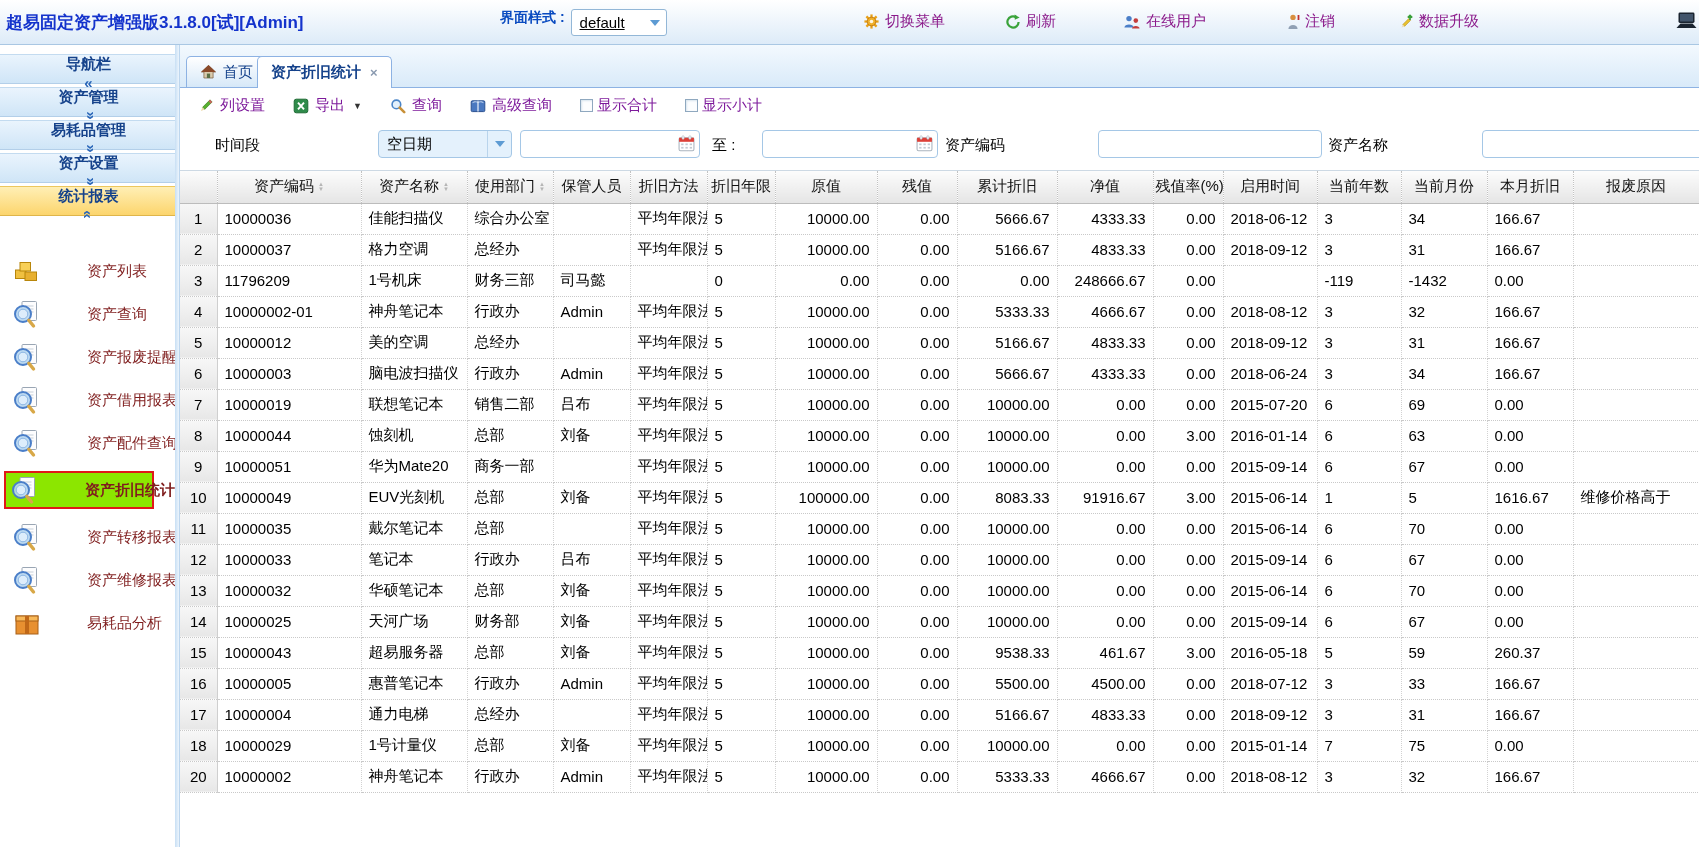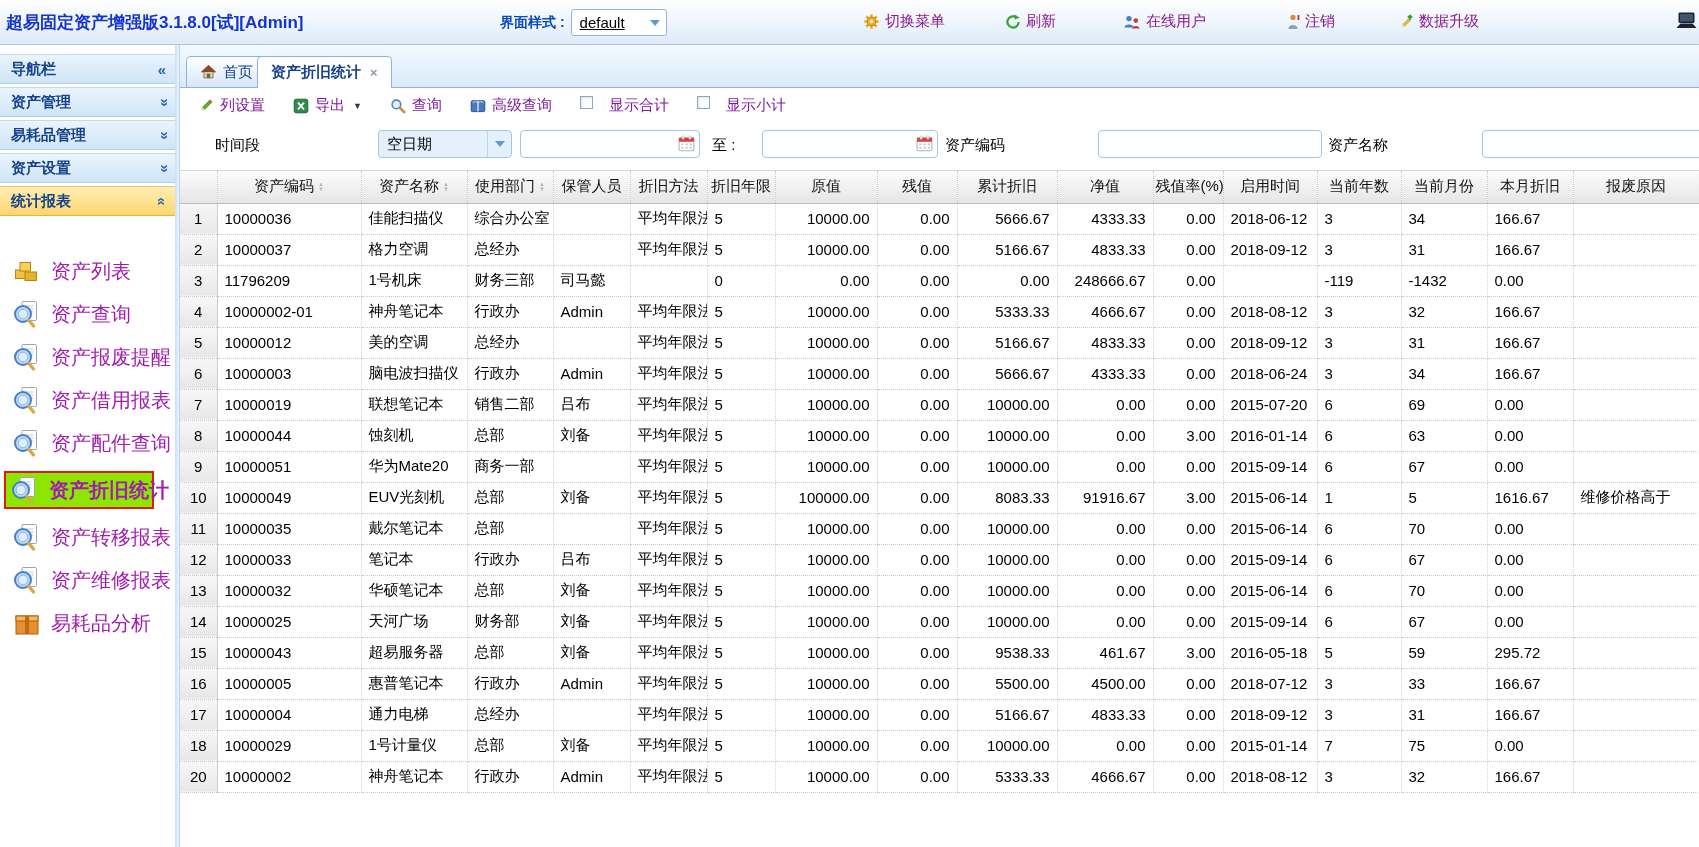--- a/index.html
+++ b/index.html
@@ -4,44 +4,44 @@
 <style>
   html,body{margin:0;padding:0;background:#fff;}
   *{box-sizing:border-box;}
   .app{position:relative;width:1699px;height:847px;overflow:hidden;background:#fff;
        font-family:"Liberation Sans","DejaVu Sans",sans-serif;font-size:15px;color:#000;}
 
   
   .app-header{position:absolute;left:0;top:0;width:1699px;height:45px;
       background:linear-gradient(#ffffff,#ddebf8);border-bottom:1px solid #a9c7e3;}
   .app-title{position:absolute;left:6px;top:11px;font-size:17px;font-weight:bold;color:#1433cc;white-space:nowrap;}
-  .style-group{position:absolute;left:500px;top:9px;display:flex;align-items:center;height:27px;}
+  .style-group{position:absolute;left:500px;top:9px;display:flex;align-items:flex-start;height:27px;}
   .style-label{color:#0a4bc0;font-weight:bold;font-size:14px;margin-right:6px;white-space:nowrap;}
   .style-select{width:96px;height:27px;background:#fff;border:1px solid #93b7d7;border-radius:3px;
       display:flex;align-items:center;justify-content:space-between;padding:0 6px 0 8px;cursor:pointer;text-decoration:underline;}
   .tri-down{width:0;height:0;border-left:5px solid transparent;border-right:5px solid transparent;border-top:6px solid #5d9bd3;}
   .hmenu-item{position:absolute;top:12px;display:flex;align-items:center;gap:5px;color:#8b1a8b;
       font-size:15px;cursor:pointer;white-space:nowrap;}
   .monitor-wrap{position:absolute;top:12px;left:1676px;cursor:pointer;}
 
   
   .sidebar{position:absolute;left:0;top:45px;width:175px;height:802px;background:#fff;}
   .splitter{position:absolute;left:175px;top:45px;width:5px;height:802px;
       background:linear-gradient(90deg,#c8dff4,#ecf5fd);border-right:1px solid #bdd6ee;}
   .nav-header,.side-section{height:30px;margin:3px 0 0 0;display:flex;align-items:center;justify-content:space-between;
       padding:0 9px 0 11px;background:linear-gradient(#eaf4fd,#cfe5f7);border-top:1px solid #c3dbf0;border-bottom:1px solid #b3cfe9;
-      color:#15428b;font-weight:bold;font-size:15px;cursor:pointer;}
+      color:#15428b;font-weight:bold;font-size:15px;cursor:pointer;flex-direction:column;}
   .nav-header{margin-top:9px;}
   .side-section.active{background:linear-gradient(#ffefb5,#fcd56d);border-top:1px solid #ecc75e;border-bottom:1px solid #dfb54a;}
   .chev{color:#2a66b8;font-weight:bold;font-size:15px;display:inline-block;}
   .chev.rot-down{transform:rotate(-90deg);}
   .chev.rot-up{transform:rotate(90deg);}
   .side-items{margin-top:40px;}
   .side-item{display:flex;align-items:center;gap:9px;margin:13px 0 0 12px;height:30px;cursor:pointer;white-space:nowrap;}
-  .side-item .lbl{font-size:20px;color:#a21caf;}
+  .side-item .lbl{font-size:15px;color:#7f1d1d;margin-left:36px;}
   .side-item.selected{margin-left:4px;border:2px solid #e01818;background:#8ce600;padding:1px 10px 1px 4px;
       width:150px;height:38px;}
   .side-item.selected .lbl{font-weight:bold;}
   .ico{display:inline-flex;align-items:center;justify-content:center;line-height:0;}
 
   
   .main{position:absolute;left:180px;top:45px;width:1519px;height:802px;background:#fff;overflow:hidden;}
 
   
   .tabbar{position:absolute;left:0;top:0;width:100%;height:43px;
@@ -51,21 +51,21 @@
       background:linear-gradient(#ffffff,#d6e8f8);color:#15428b;font-size:15px;cursor:pointer;white-space:nowrap;}
   .tab.home{left:6px;}
   .tab.active{left:77px;height:32px;bottom:-1px;background:#fff;font-weight:bold;}
   .tab .close{color:#8a9ab0;font-size:13px;margin-left:3px;cursor:pointer;}
 
   
   .toolbar{position:absolute;left:0;top:44px;width:100%;height:33px;display:flex;align-items:center;
       padding-left:18px;gap:28px;background:#fff;}
   .tbtn{display:flex;align-items:center;gap:6px;color:#7d1a9b;font-size:15px;cursor:pointer;white-space:nowrap;}
   .tbtn .dd{font-size:9px;color:#333;margin-left:2px;}
-  .cbwrap{display:flex;align-items:flex-start;gap:16px;color:#7d1a9b;font-size:15px;cursor:pointer;white-space:nowrap;}
+  .cbwrap{display:flex;align-items:center;gap:4px;color:#7d1a9b;font-size:15px;cursor:pointer;white-space:nowrap;}
   .cb{width:13px;height:13px;border:1px solid #8fa8bf;background:#fcfdfe;box-shadow:inset 1px 1px 2px #d8e4ee;}
 
   
   .filters{position:absolute;left:0;top:77px;width:100%;height:48px;background:#fff;}
   .flabel{position:absolute;top:14px;font-size:15px;color:#000;white-space:nowrap;}
   .fselect{position:absolute;top:8px;height:28px;background:#e4f1fc;border:1px solid #a5c7e6;border-radius:4px;
       display:flex;align-items:center;justify-content:space-between;padding-left:8px;cursor:pointer;}
   .fselect .chevbox{width:24px;height:26px;display:flex;align-items:center;justify-content:center;border-left:1px solid #b9d4ec;}
   .finput{position:absolute;top:8px;height:28px;border:1px solid #a5c7e6;border-radius:4px;background:#fff;
       font-size:15px;padding:0 26px 0 6px;font-family:inherit;outline:none;}
@@ -776,21 +776,21 @@
               <td>平均年限法</td>
               <td>5</td>
               <td class="ar">10000.00</td>
               <td class="ar">0.00</td>
               <td class="ar">9538.33</td>
               <td class="ar">461.67</td>
               <td class="ar">3.00</td>
               <td>2016-05-18</td>
               <td>5</td>
               <td>59</td>
-              <td>295.72</td>
+              <td>260.37</td>
               <td></td>
             </tr>
             <tr>
               <td class="rownum">16</td>
               <td>10000005</td>
               <td>惠普笔记本</td>
               <td>行政办</td>
               <td>Admin</td>
               <td>平均年限法</td>
               <td>5</td>

